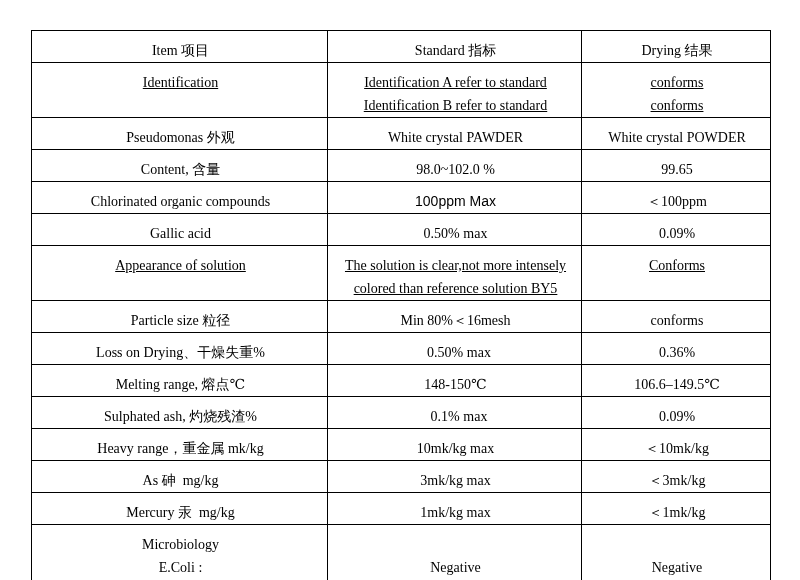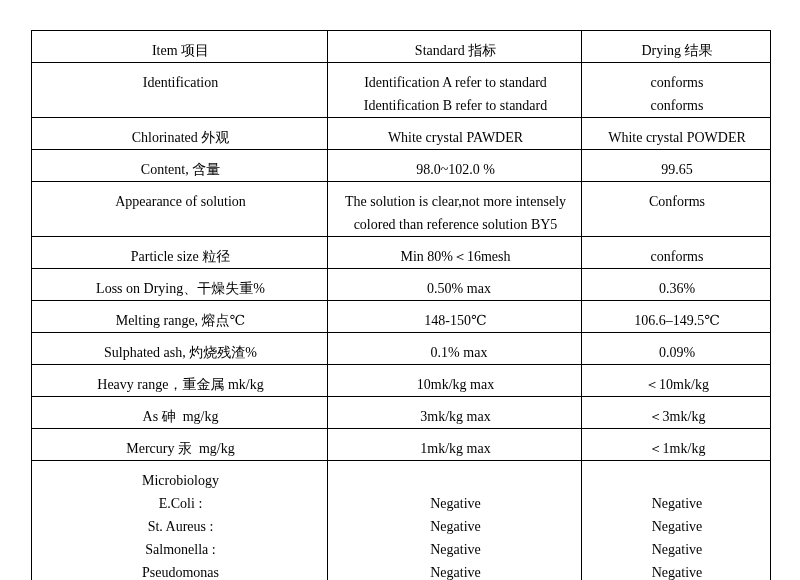--- a/index.html
+++ b/index.html
@@ -29,21 +29,21 @@
     font-size: 14px;
     font-weight: normal;
     line-height: 23px;
     text-align: center;
     vertical-align: top;
     white-space: pre-wrap;
     overflow: hidden;
   }
   tr.h25  { height: 25px; }
   tr.h24  { height: 24px; }
-  tr.h46  { height: 46px; }
+  tr.h46  { height: 46px; text-decoration: underline; }
   tr.h116 { height: 116px; }
   td.sans {
     font-family: "Liberation Sans", "DejaVu Sans", sans-serif;
     font-size: 15px;
   }
 </style>
 </head>
 <body>
 
 <div class="page">
@@ -60,28 +60,38 @@
       <th>Drying 结果</th>
     </tr>
     <tr class="h46">
       <td>Identification</td>
       <td>Identification A refer to standard
 Identification B refer to standard</td>
       <td>conforms
 conforms</td>
     </tr>
     <tr class="h24">
-      <td>Chlorinated 外观</td>
+      <td>Pseudomonas 外观</td>
       <td>White crystal PAWDER</td>
       <td>White crystal POWDER</td>
     </tr>
     <tr class="h24">
       <td>Content, 含量</td>
       <td>98.0~102.0 %</td>
       <td>99.65</td>
+    </tr>
+    <tr class="h24">
+      <td>Chlorinated organic compounds</td>
+      <td class="sans">100ppm Max</td>
+      <td>＜100ppm</td>
+    </tr>
+    <tr class="h24">
+      <td>Gallic acid</td>
+      <td>0.50% max</td>
+      <td>0.09%</td>
     </tr>
     <tr class="h46">
       <td>Appearance of solution</td>
       <td>The solution is clear,not more intensely
 colored than reference solution BY5</td>
       <td>Conforms</td>
     </tr>
     <tr class="h24">
       <td>Particle size 粒径</td>
       <td>Min 80%＜16mesh</td>

